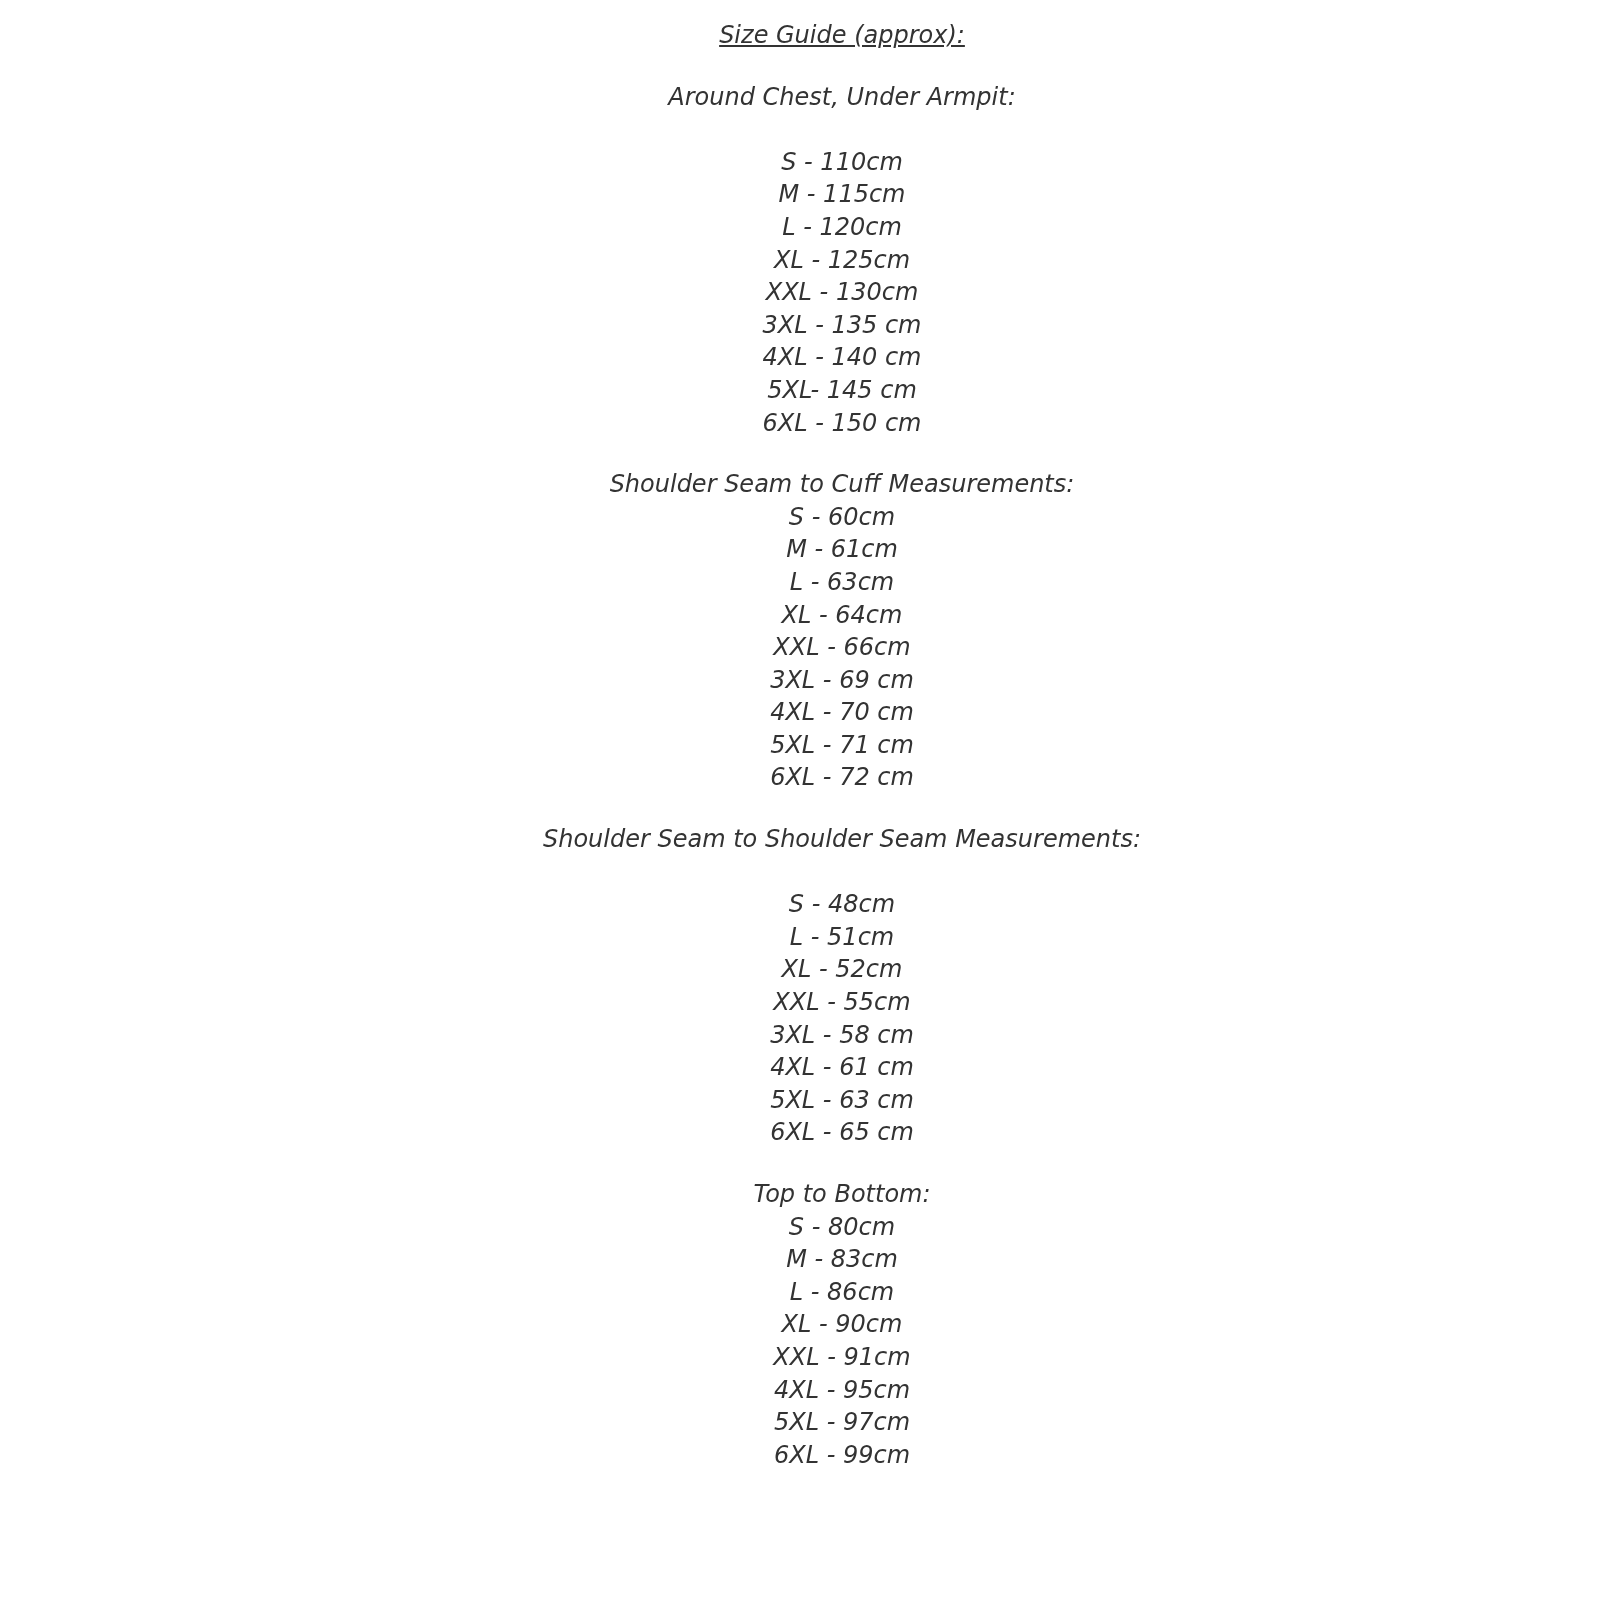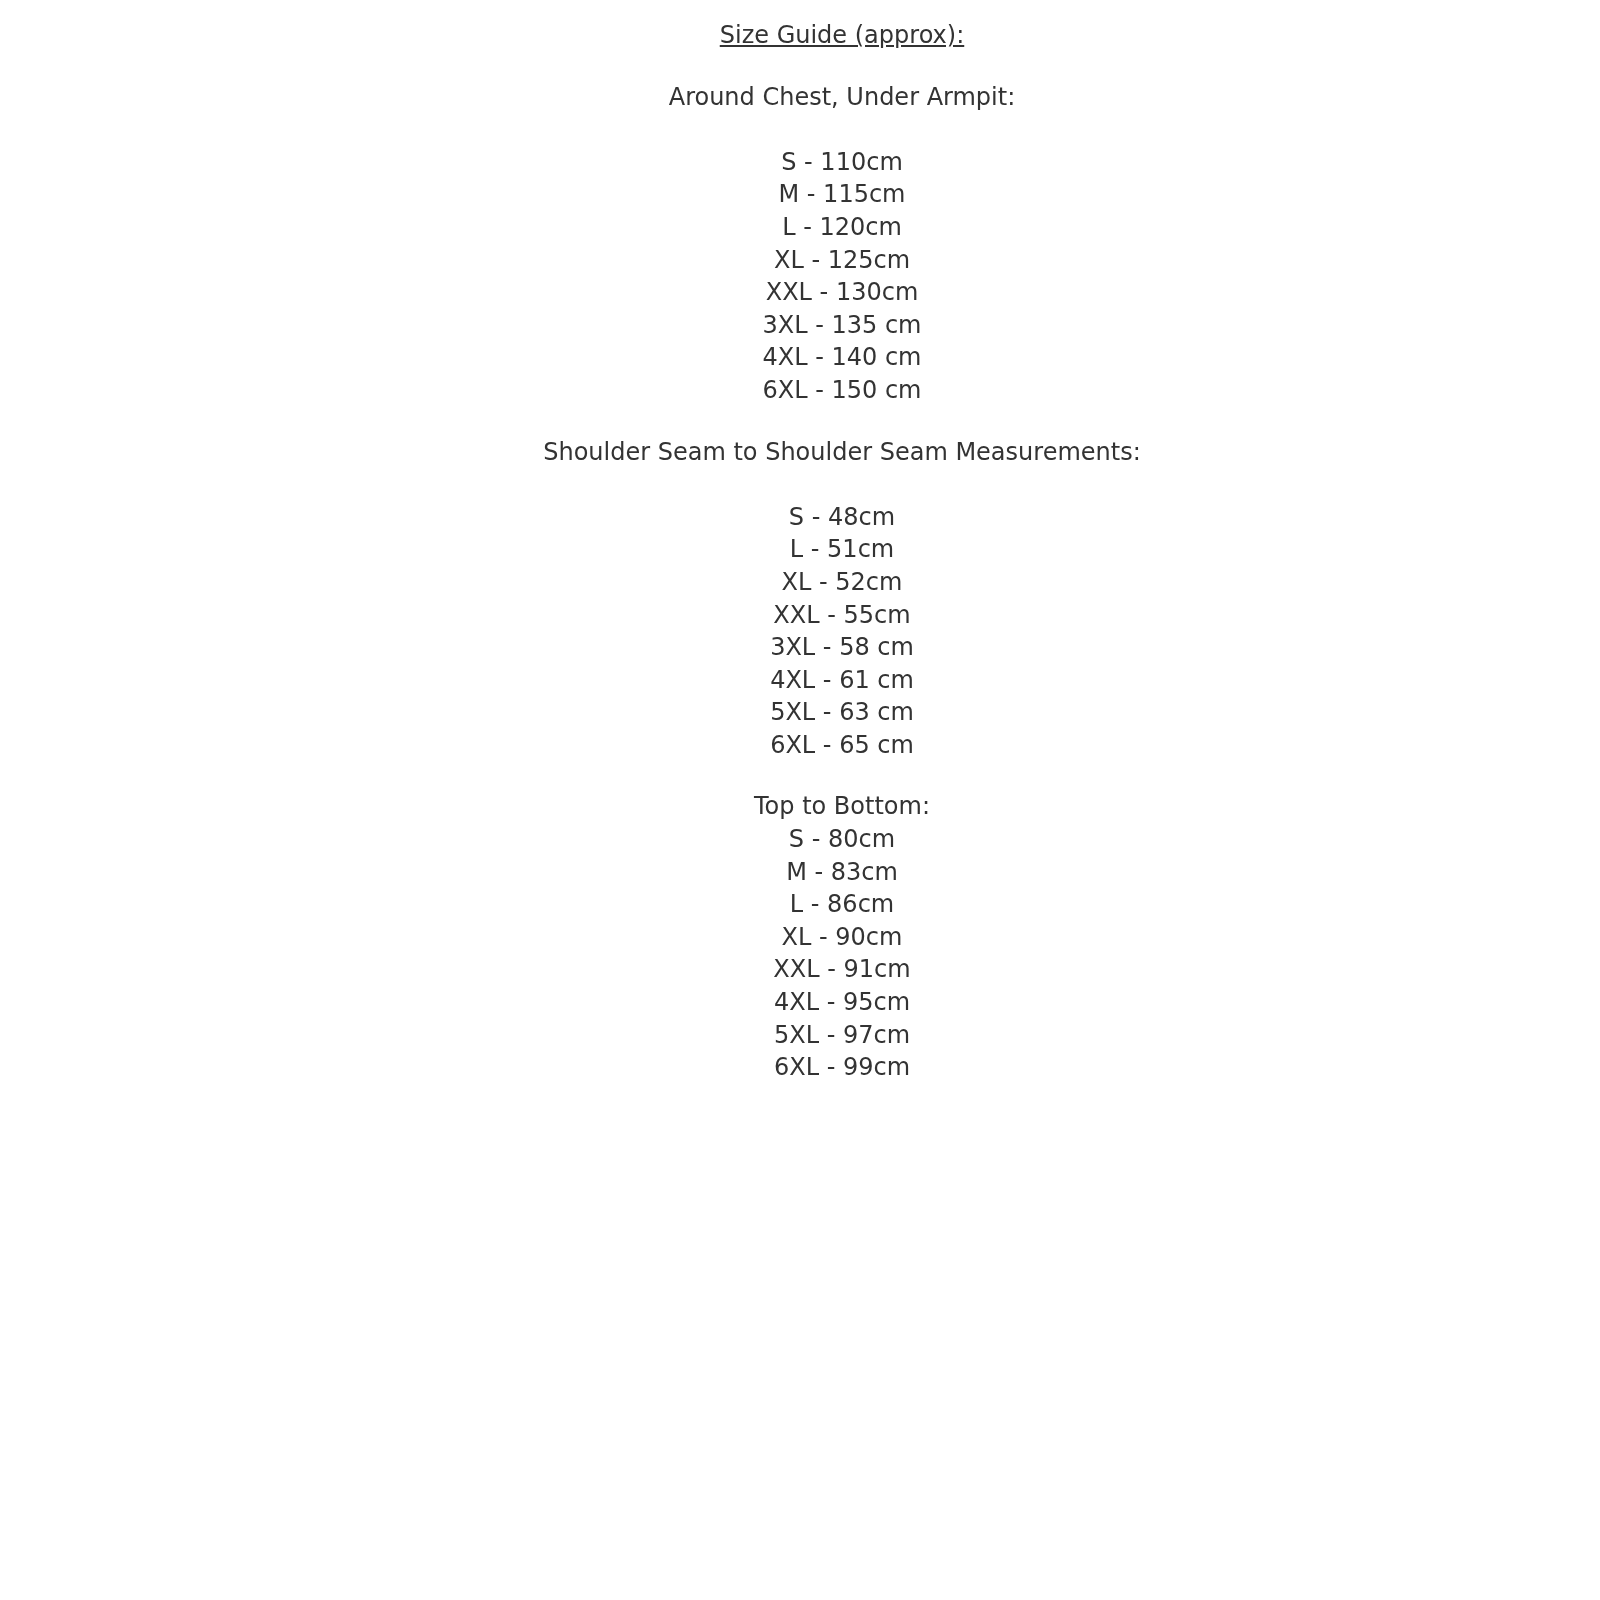--- a/index.html
+++ b/index.html
@@ -14,20 +14,21 @@
   }
   .content {
     box-sizing: border-box;
     padding-top: 19px;
     padding-left: 84px; 
     text-align: center;
     font-family: "DejaVu Sans", "Liberation Sans", sans-serif;
     font-size: 24px;
     line-height: 32.6px;
     color: #333333;
+    font-style: italic;
   }
   .page-title {
     text-decoration: underline;
   }
   .guide-section {
     margin-top: 29px;
   }
   .section-heading.gap-after {
     margin-bottom: 32.6px;
   }
@@ -44,23 +45,36 @@
 
   <div class="guide-section">
     <div class="section-heading gap-after">Around Chest, Under Armpit:</div>
     <div class="size-row">S - 110cm</div>
     <div class="size-row">M - 115cm</div>
     <div class="size-row">L - 120cm</div>
     <div class="size-row">XL - 125cm</div>
     <div class="size-row">XXL - 130cm</div>
     <div class="size-row">3XL - 135 cm</div>
     <div class="size-row">4XL - 140 cm</div>
+    <div class="size-row">5XL- 145 cm</div>
     <div class="size-row">6XL - 150 cm</div>
   </div>
 
+  <div class="guide-section">
+    <div class="section-heading">Shoulder Seam to Cuff Measurements:</div>
+    <div class="size-row">S - 60cm</div>
+    <div class="size-row">M - 61cm</div>
+    <div class="size-row">L - 63cm</div>
+    <div class="size-row">XL - 64cm</div>
+    <div class="size-row">XXL - 66cm</div>
+    <div class="size-row">3XL - 69 cm</div>
+    <div class="size-row">4XL - 70 cm</div>
+    <div class="size-row">5XL - 71 cm</div>
+    <div class="size-row">6XL - 72 cm</div>
+  </div>
 
   <div class="guide-section">
     <div class="section-heading gap-after">Shoulder Seam to Shoulder Seam Measurements:</div>
     <div class="size-row">S - 48cm</div>
     <div class="size-row">L - 51cm</div>
     <div class="size-row">XL - 52cm</div>
     <div class="size-row">XXL - 55cm</div>
     <div class="size-row">3XL - 58 cm</div>
     <div class="size-row">4XL - 61 cm</div>
     <div class="size-row">5XL - 63 cm</div>

